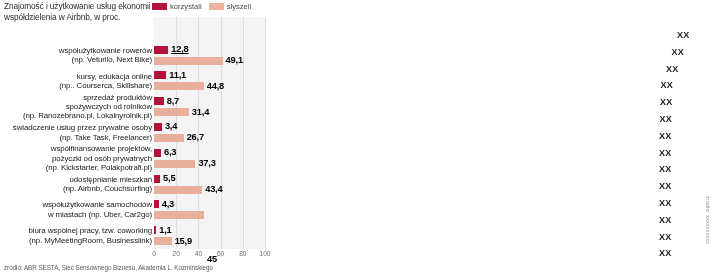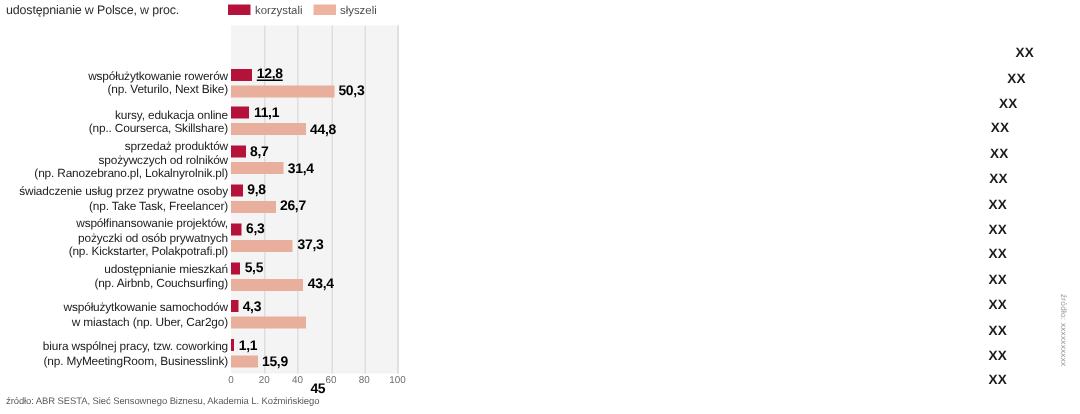--- a/index.html
+++ b/index.html
@@ -170,21 +170,22 @@
     white-space: nowrap;
     letter-spacing: 0.2px;
   }
 </style>
 </head>
 <body>
 
 <div id="figure">
 
   <div class="header">
-    <div>udostępnianie w Polsce, w proc.</div>
+    <div>Znajomość i użytkowanie usług ekonomii</div>
+    <div>współdzielenia w Airbnb, w proc.</div>
   </div>
 
   <div class="legend">
     <div class="legend-entry">
       <span class="swatch used"></span>
       <span>korzystali</span>
     </div>
     <div class="legend-entry">
       <span class="swatch heard"></span>
       <span>słyszeli</span>
@@ -201,21 +202,21 @@
 
   <div class="rows" id="rows">
       <div class="row" style="top: 25.7778px; height: 25.7778px;">
         <div class="cat-label" style="top: 2.98889px;">
           <div>współużytkowanie rowerów</div>
           <div>(np. Veturilo, Next Bike)</div>
         </div>
         <div class="bar used" style="top: 2.88889px; width: 14.208px;"></div>
         <div class="bar-value" style="left: 171.208px; top: 1.38889px; text-decoration: underline;">12,8</div>
         <div class="bar heard" style="top: 13.8889px; width: 68.598px;"></div>
-        <div class="bar-value" style="left: 225.598px; top: 12.3889px;">50,3</div>
+        <div class="bar-value" style="left: 225.598px; top: 12.3889px;">49,1</div>
       </div>
       <div class="row" style="top: 51.5556px; height: 25.7778px;">
         <div class="cat-label" style="top: 2.98889px;">
           <div>kursy, edukacja online</div>
           <div>(np.. Courserca, Skillshare)</div>
         </div>
         <div class="bar used" style="top: 2.88889px; width: 12.321px;"></div>
         <div class="bar-value" style="left: 169.321px; top: 1.38889px;">11,1</div>
         <div class="bar heard" style="top: 13.8889px; width: 49.728px;"></div>
         <div class="bar-value" style="left: 206.728px; top: 12.3889px;">44,8</div>
@@ -230,21 +231,21 @@
         <div class="bar-value" style="left: 166.657px; top: 1.38889px;">8,7</div>
         <div class="bar heard" style="top: 13.8889px; width: 34.854px;"></div>
         <div class="bar-value" style="left: 191.854px; top: 12.3889px;">31,4</div>
       </div>
       <div class="row" style="top: 103.111px; height: 25.7778px;">
         <div class="cat-label" style="top: 2.98889px;">
           <div>świadczenie usług przez prywatne osoby</div>
           <div>(np. Take Task, Freelancer)</div>
         </div>
         <div class="bar used" style="top: 2.88889px; width: 7.881px;"></div>
-        <div class="bar-value" style="left: 164.881px; top: 1.38889px;">9,8</div>
+        <div class="bar-value" style="left: 164.881px; top: 1.38889px;">3,4</div>
         <div class="bar heard" style="top: 13.8889px; width: 29.637px;"></div>
         <div class="bar-value" style="left: 186.637px; top: 12.3889px;">26,7</div>
       </div>
       <div class="row" style="top: 128.889px; height: 25.7778px;">
         <div class="cat-label" style="top: -1.71111px;">
           <div>współfinansowanie projektów,</div>
           <div>pożyczki od osób prywatnych</div>
           <div>(np. Kickstarter, Polakpotrafi.pl)</div>
         </div>
         <div class="bar used" style="top: 2.88889px; width: 6.993px;"></div>

